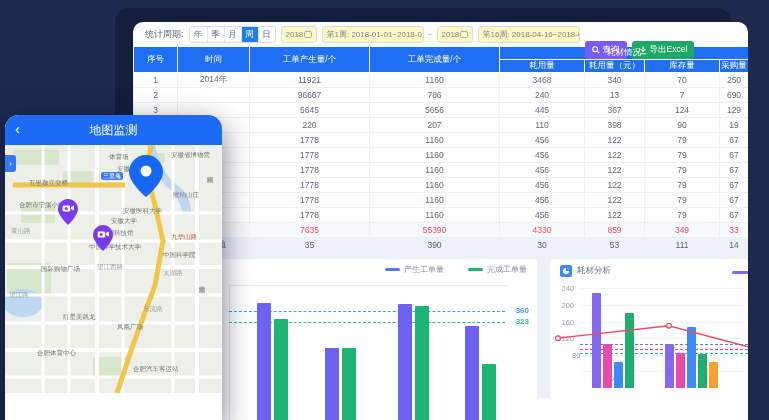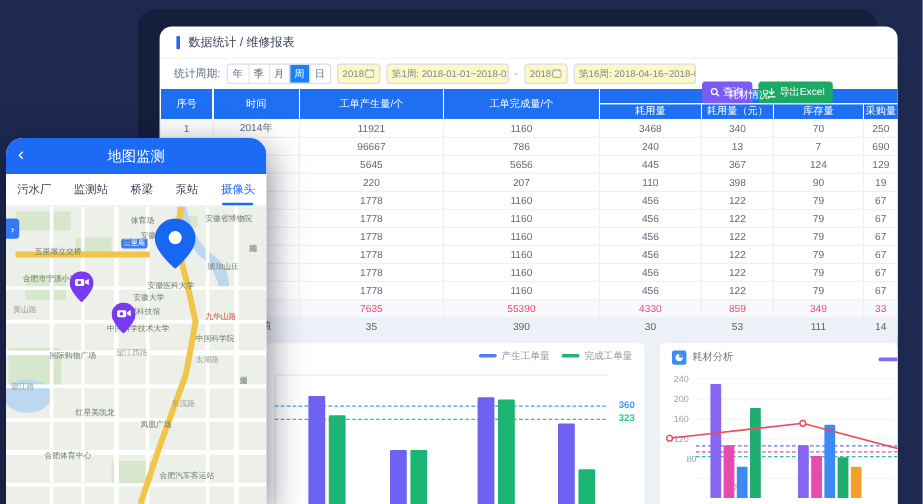--- a/index.html
+++ b/index.html
@@ -30,21 +30,21 @@
   table { width:615px; border-collapse:collapse; table-layout:fixed; }
   thead th { background:#1e6ff2; color:#fff; font-weight:normal; font-size:8.5px; height:13px; border:1px solid rgba(255,255,255,.22); overflow:hidden; white-space:nowrap; }
   tbody td { height:15px; font-size:8.5px; color:#5f6b7d; text-align:center; border:1px solid #edf0f5; background:#fff; overflow:hidden; white-space:nowrap; }
   tr.sum td { color:#f4496d; background:#f8f9fc; }
   tr.avg td { background:#eef1f8; color:#5a6372; }
 
   .charts-row { display:flex; gap:13px; padding:6px 0 0 10px; background:#edf0f6; height:145px; }
   .chart-card { position:relative; background:#fff; border-radius:4px; overflow:hidden; height:170px; }
   .card-left { width:394px; }
   .card-right { width:198px; }
-  .legend { position:absolute; top:5px; right:10px; display:flex; gap:10px; z-index:3; }
+  .legend { position:absolute; top:5px; right:10px; display:flex; gap:24px; z-index:3; }
   .legend-item { display:flex; align-items:center; gap:4px; font-size:8px; color:#8a93a3; cursor:pointer; }
   .legend-swatch { width:15px; height:3px; border-radius:2px; }
   .hline { position:absolute; left:86px; right:30px; height:0; border-top:1px solid #e8ebf2; }
   .vline { position:absolute; width:0; border-left:1px solid #e8ebf2; }
   .refline { position:absolute; left:86px; right:32px; border-top:1px dashed; height:0; }
   .ref-label { position:absolute; right:8px; font-size:8px; font-weight:bold;padding-left:32px; }
   .bar { position:absolute; border-radius:1px 1px 0 0; }
   .r-head { position:absolute; top:6px; left:10px; display:flex; align-items:center; gap:5px; font-size:8.5px; color:#6b7585; z-index:3; }
   .r-icon { width:12px; height:12px; background:#3d8af5; border-radius:2px; display:flex; align-items:center; justify-content:center; }
   .r-legend-dash { position:absolute; top:12px; right:-6px; width:22px; height:3px; border-radius:2px; background:#8766f2; z-index:3; }
@@ -70,24 +70,20 @@
   .expander { position:absolute; left:0; top:10px; width:11px; height:17px; background:#3478f5; color:#fff; border-radius:0 3px 3px 0; font-size:9px; display:flex; align-items:center; justify-content:center; z-index:4; cursor:pointer; }
   .all-btn { position:absolute; left:170px; top:204px; width:36px; height:36px; border-radius:50%; background:#fff; box-shadow:0 2px 6px rgba(0,0,0,.25); display:flex; align-items:center; justify-content:center; font-size:9.5px; color:#555c66; z-index:6; cursor:pointer; }
 </style>
 </head>
 <body>
 
 <div class="stage">
   <div class="dash-shadow"></div>
 
   <div class="dashboard">
-    <div class="breadcrumb-bar">
-      <span class="bc-accent"></span>
-      <span>数据统计 / 维修报表</span>
-    </div>
 
     <div class="filter-bar">
       <span class="f-label">统计周期:</span>
       <div class="segmented" id="segmented">
           <div class="seg-opt">年</div>
           <div class="seg-opt">季</div>
           <div class="seg-opt">月</div>
           <div class="seg-opt active">周</div>
           <div class="seg-opt">日</div>
         </div>
@@ -350,27 +346,20 @@
           </div>
       </div>
     </div>
   </div>
 
   <div class="phone">
     <div class="p-header">
       <span class="p-back">‹</span>
       <span>地图监测</span>
     </div>
-    <div class="p-tabs" id="p-tabs">
-        <div class="p-tab">污水厂</div>
-        <div class="p-tab">监测站</div>
-        <div class="p-tab">桥梁</div>
-        <div class="p-tab">泵站</div>
-        <div class="p-tab active">摄像头</div>
-      </div>
     <div class="p-map" id="p-map">
       <svg width="217" height="248" viewBox="0 0 217 248" style="position:absolute;inset:0">
         <rect width="217" height="248" fill="#edf0e9"></rect>
         <g fill="#d4e6c6" opacity="0.85">
           <rect x="8" y="4" width="46" height="16" rx="2"></rect>
           <rect x="58" y="26" width="30" height="12" rx="2"></rect>
           <rect x="16" y="58" width="34" height="20" rx="2"></rect>
           <rect x="2" y="118" width="44" height="34" rx="2"></rect>
           <rect x="88" y="212" width="34" height="20" rx="2"></rect>
           <rect x="140" y="8" width="20" height="10" rx="2"></rect>

